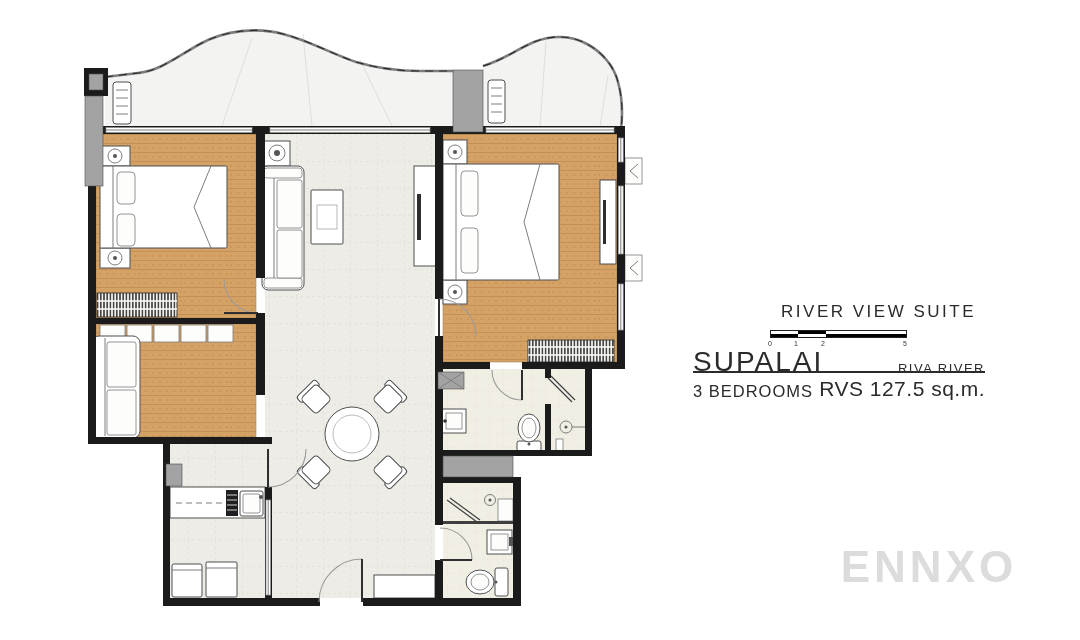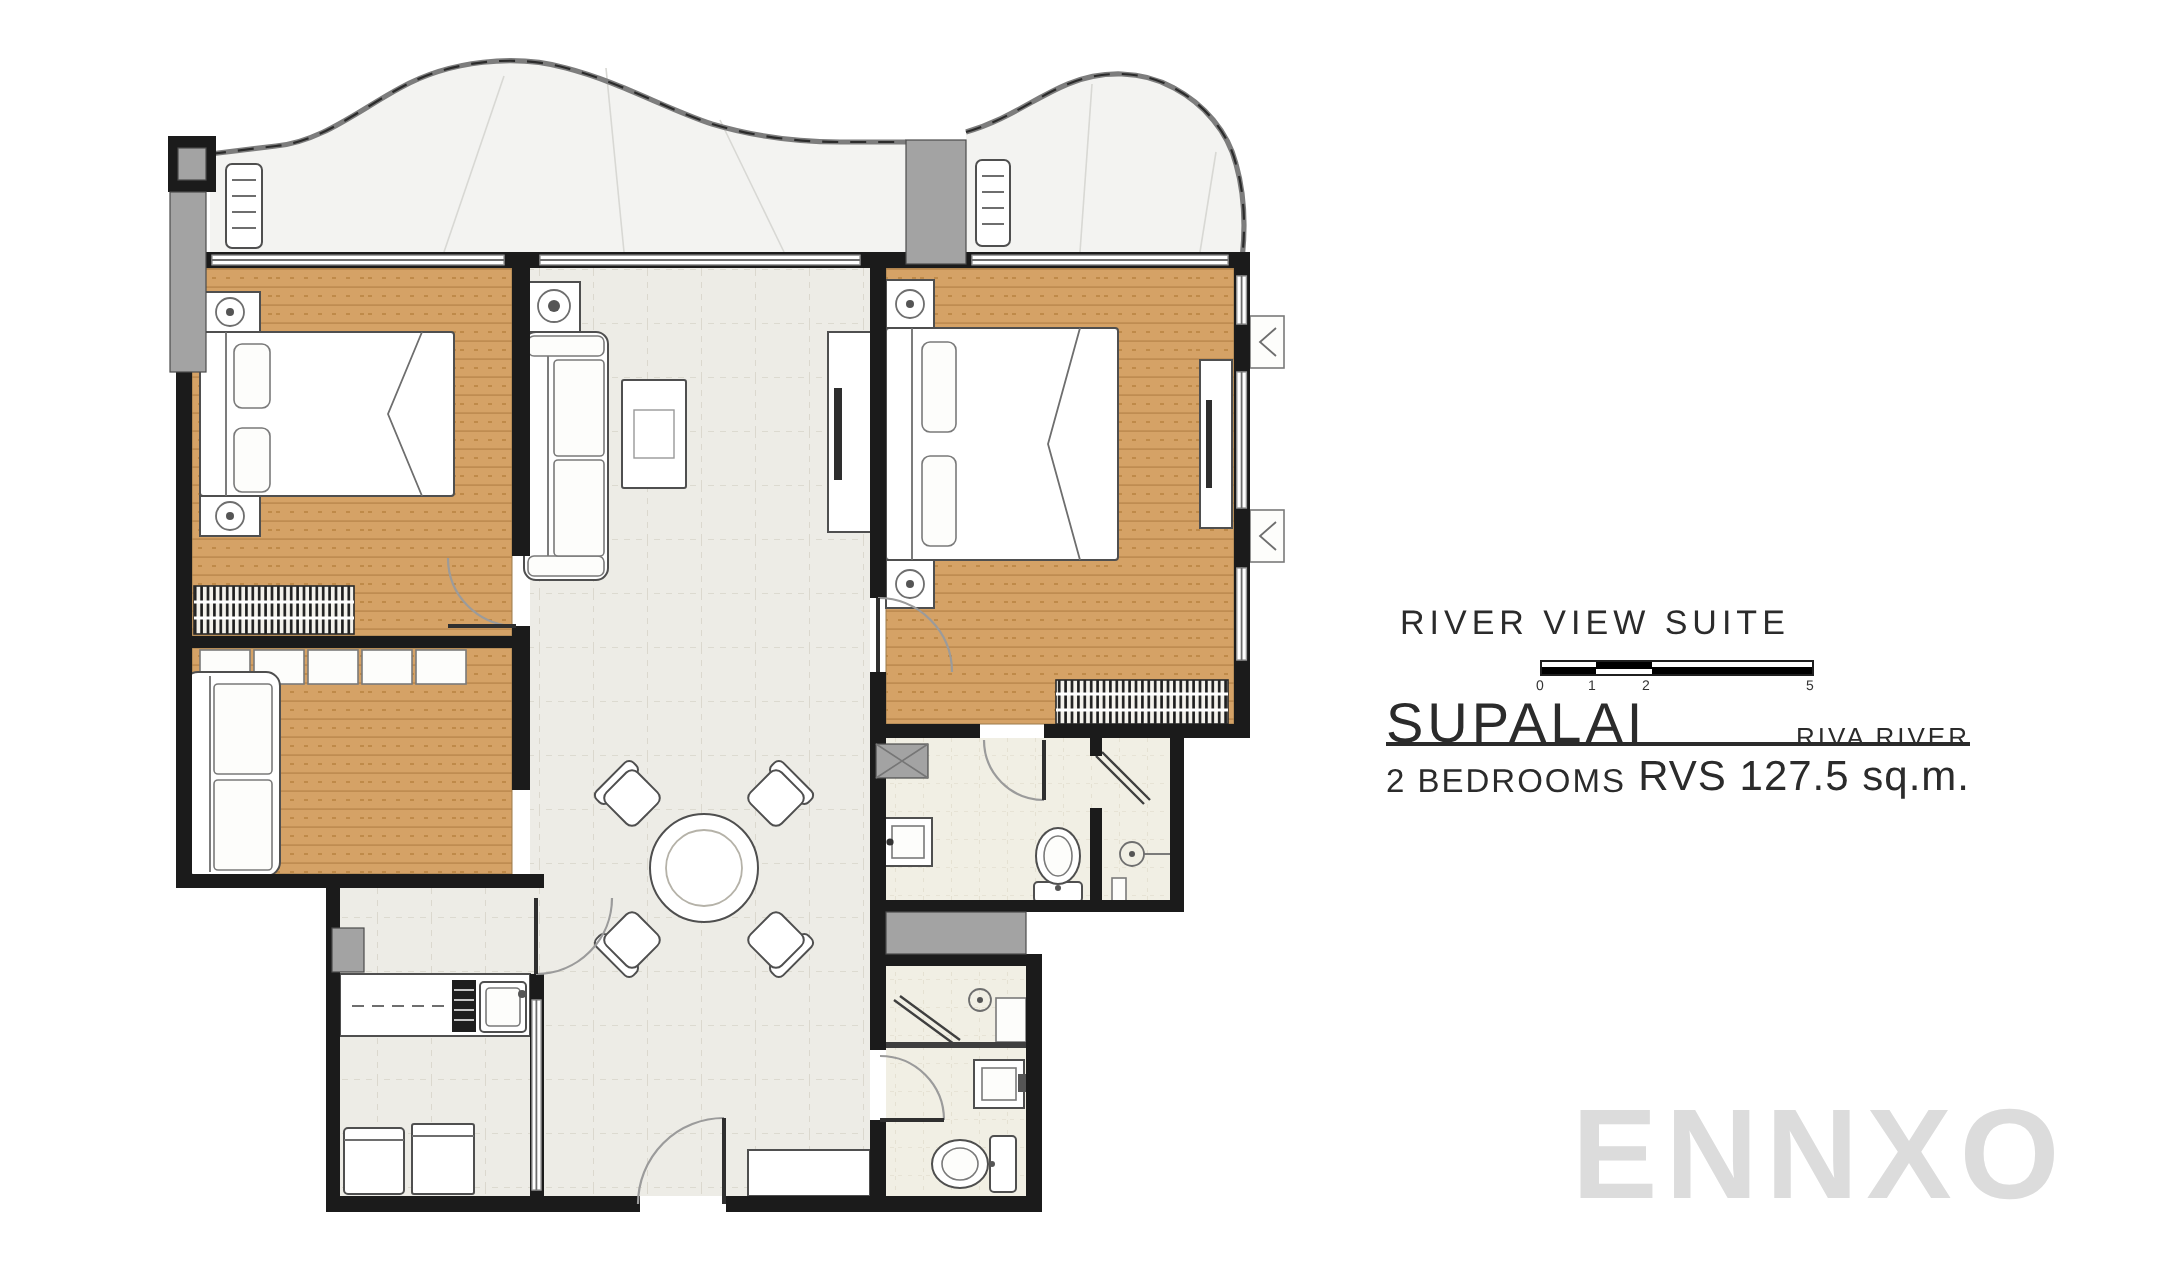--- a/index.html
+++ b/index.html
@@ -14,38 +14,38 @@
   .f2{fill:#fdfdfb;stroke:#7a7a7a;stroke-width:.8;}
   .ln{stroke:#6e6e6e;fill:none;stroke-width:.9;}
   .dk{stroke:#3f3f3f;fill:none;stroke-width:1.2;}
   .arc{stroke:#9b9b9b;fill:none;stroke-width:1.1;}
   .leaf{stroke:#2f2f2f;fill:none;stroke-width:2;}
   .win{fill:#ffffff;stroke:#9b9b9b;stroke-width:.7;}
   .guide{stroke:#d8d8d4;stroke-width:.8;fill:none;}
 
   
   .abs{position:absolute;}
-  #suite-title{left:700px;top:302px;width:276px;text-align:left;
+  #suite-title{left:700px;top:302px;width:276px;text-align:right;
     font-size:17px;letter-spacing:2.5px;color:var(--text,#2b2b2b);font-weight:400;}
   #scalebar{left:770px;top:330px;width:137px;height:8px;border:1px solid #1f1f1f;
     display:flex;box-sizing:border-box;}
   #scalebar .s1{width:27px;background:linear-gradient(to bottom,#fff 45%,#000 45%);}
   #scalebar .s2{width:28px;background:linear-gradient(to bottom,#000 55%,#fff 55%);}
   #scalebar .s3{flex:1;background:linear-gradient(to bottom,#fff 45%,#000 45%);}
   .tick{position:absolute;top:340px;font-size:7px;color:#333;}
   #row-brand{left:693px;top:346px;width:292px;display:flex;justify-content:space-between;
     align-items:flex-end;color:var(--text,#2b2b2b);}
   #brand-left{font-size:28px;letter-spacing:2px;}
   #brand-right{font-size:13px;letter-spacing:1.5px;padding-bottom:2px;}
   #rule{left:693px;top:371px;width:292px;border-top:2px solid #2b2b2b;height:0;}
   #row-unit{left:693px;top:377px;width:292px;display:flex;justify-content:space-between;
     align-items:flex-end;color:var(--text,#2b2b2b);}
   #unit-left{font-size:16.5px;letter-spacing:1px;}
   #unit-right{font-size:21px;letter-spacing:.5px;}
-  #watermark{left:786px;top:545px;width:286px;text-align:left;font-size:64px;line-height:1;
+  #watermark{left:786px;top:545px;width:286px;text-align:center;font-size:44px;line-height:1;
     font-weight:bold;letter-spacing:4px;color:var(--watermark,#dcdcdc);}
 </style>
 </head>
 <body>
 
 <div id="stage">
 
 <svg id="plan-svg" viewBox="0 0 1080 640" xmlns="http://www.w3.org/2000/svg">
   <defs>
     <pattern id="wood" width="46" height="9" patternUnits="userSpaceOnUse">
@@ -363,20 +363,20 @@
   <span class="tick" style="left:768px;">0</span>
   <span class="tick" style="left:794px;">1</span>
   <span class="tick" style="left:821px;">2</span>
   <span class="tick" style="left:903px;">5</span>
   <div id="row-brand" class="abs">
     <span id="brand-left">SUPALAI</span>
     <span id="brand-right">RIVA RIVER</span>
   </div>
   <div id="rule" class="abs"></div>
   <div id="row-unit" class="abs">
-    <span id="unit-left">2 BEDROOMS</span>
+    <span id="unit-left">3 BEDROOMS</span>
     <span id="unit-right">RVS 127.5 sq.m.</span>
   </div>
 </div>
 
 <div id="watermark" class="abs">ENNXO</div>
 
 </div>
 
 </body></html>

